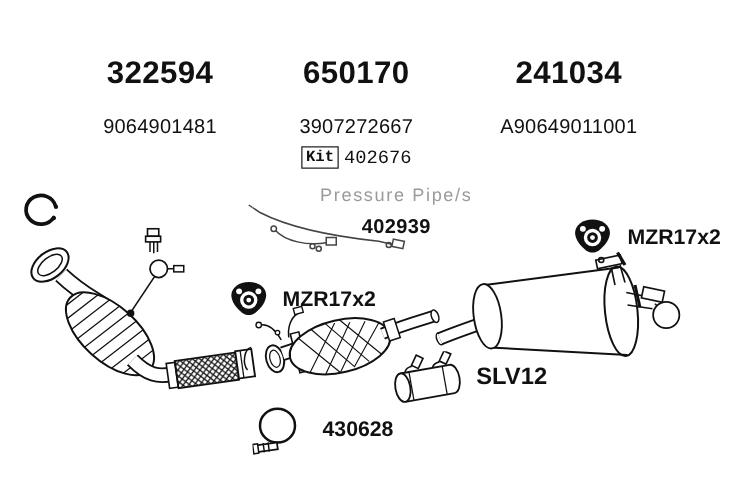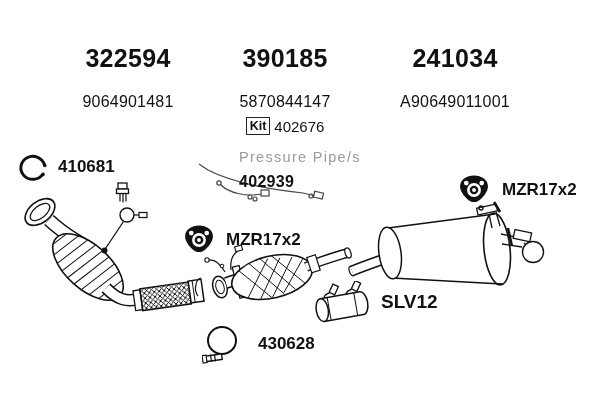--- a/index.html
+++ b/index.html
@@ -4,26 +4,26 @@
 <style>
   html,body{margin:0;padding:0;background:#fff;}
   .canvas{
     position:relative;width:600px;height:400px;background:#ffffff;
     font-family:"Liberation Sans",sans-serif;color:#111;overflow:hidden;
   }
   .abs{position:absolute;}
   .col{position:absolute;width:160px;text-align:center;}
   .pn{font-weight:bold;font-size:25px;letter-spacing:.3px;line-height:1.15;}
   .oe{font-size:16px;line-height:1.2;letter-spacing:.2px;margin-top:19px;}
-  .kit-row{display:flex;align-items:center;justify-content:center;gap:4px;margin-top:6px;}
+  .kit-row{display:flex;align-items:center;justify-content:center;gap:4px;margin-top:6px;font-family:Liberation Mono, monospace;}
   .kit-badge{border:1.6px solid #222;font-weight:bold;font-size:12.5px;padding:0 3px;line-height:1.3;}
   .kit-num{font-size:15px;}
   .callout{position:absolute;display:flex;align-items:center;}
   .callout .lbl{font-weight:bold;font-size:17px;white-space:nowrap;}
-  .wm-block{position:absolute;left:239px;top:149px;width:156px;text-align:left;}
+  .wm-block{position:absolute;left:239px;top:149px;width:156px;text-align:center;}
   .wm{color:#9a9a9a;font-size:14.5px;letter-spacing:1.3px;white-space:nowrap;}
   .big-num{font-weight:bold;font-size:16px;margin-top:8px;letter-spacing:.3px;}
   svg{display:block;}
 </style>
 </head>
 <body>
 
 <div class="canvas">
 
   <svg class="abs" style="left:0;top:0" width="600" height="400" viewBox="0 0 600 400">
@@ -133,41 +133,40 @@
       </g>
     </g>
   </svg>
 
   <div class="col" style="left:48px;top:44px">
     <div class="pn">322594</div>
     <div class="oe">9064901481</div>
   </div>
 
   <div class="col" style="left:205px;top:44px">
-    <div class="pn">390185</div>
-    <div class="oe">5870844147</div>
+    <div class="pn">650170</div>
+    <div class="oe">3907272667</div>
     <div class="kit-row">
       <span class="kit-badge">Kit</span>
       <span class="kit-num">402676</span>
     </div>
   </div>
 
   <div class="col" style="left:375px;top:44px">
     <div class="pn">241034</div>
     <div class="oe">A90649011001</div>
   </div>
 
 
   <div class="callout" style="left:16px;top:151px">
     <svg width="34" height="32" viewBox="0 0 34 32">
       <path d="M 27 23 A 12 11.5 0 1 1 28.5 14" fill="none" stroke="#111" stroke-width="3" stroke-linecap="round"></path>
       <circle cx="27" cy="23.5" r="1.7" fill="#111"></circle>
       <circle cx="28.8" cy="14.5" r="1.7" fill="#111"></circle>
     </svg>
-    <span class="lbl" style="margin-left:8px">410681</span>
   </div>
 
   <div class="wm-block">
     <div class="wm">Pressure Pipe/s</div>
     <div class="big-num">402939</div>
   </div>
 
   <div class="callout" style="left:184px;top:224px">
     <svg width="30" height="31" viewBox="0 0 28 28">
       <path d="M14 1 C21 1 27 5 27 11 C27 15.5 23.5 20.5 19 24 C16 26.3 12 26.3 9 24 C4.5 20.5 1 15.5 1 11 C1 5 7 1 14 1 Z" fill="#111"></path>

